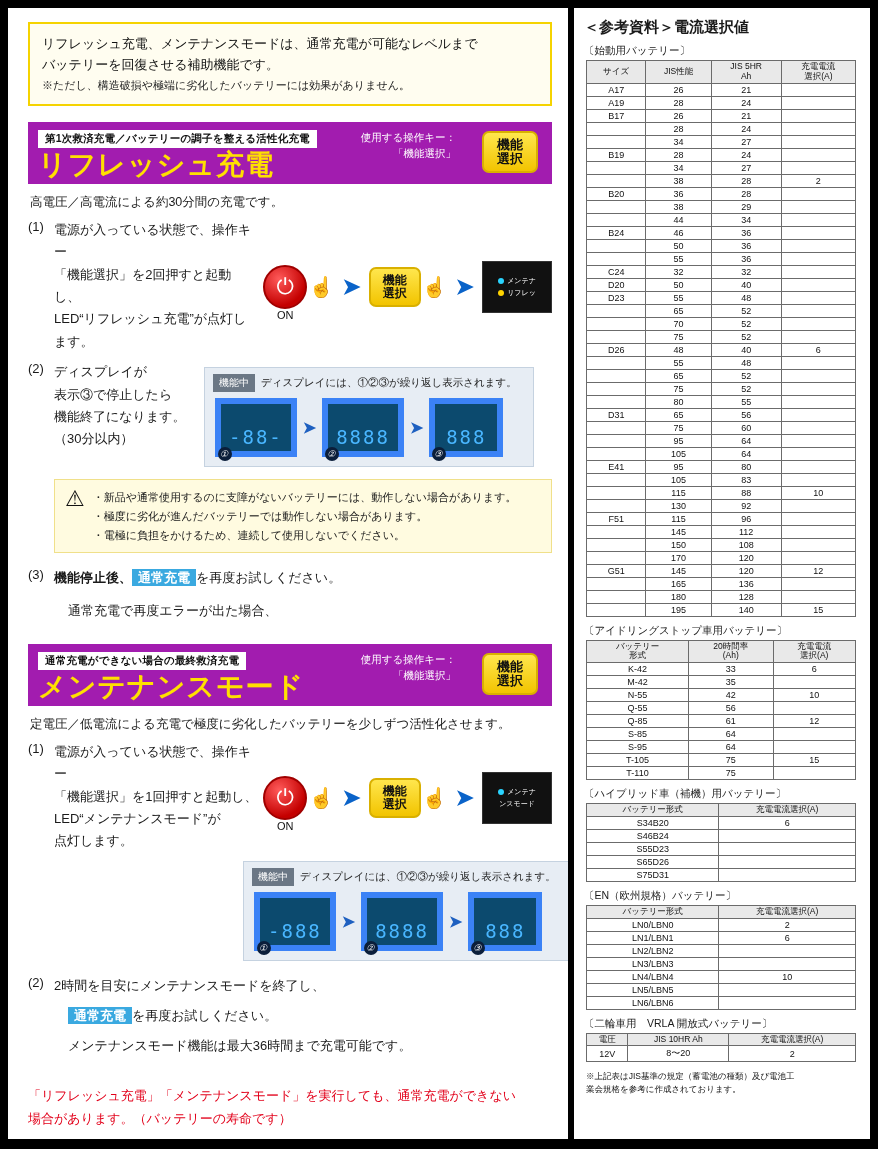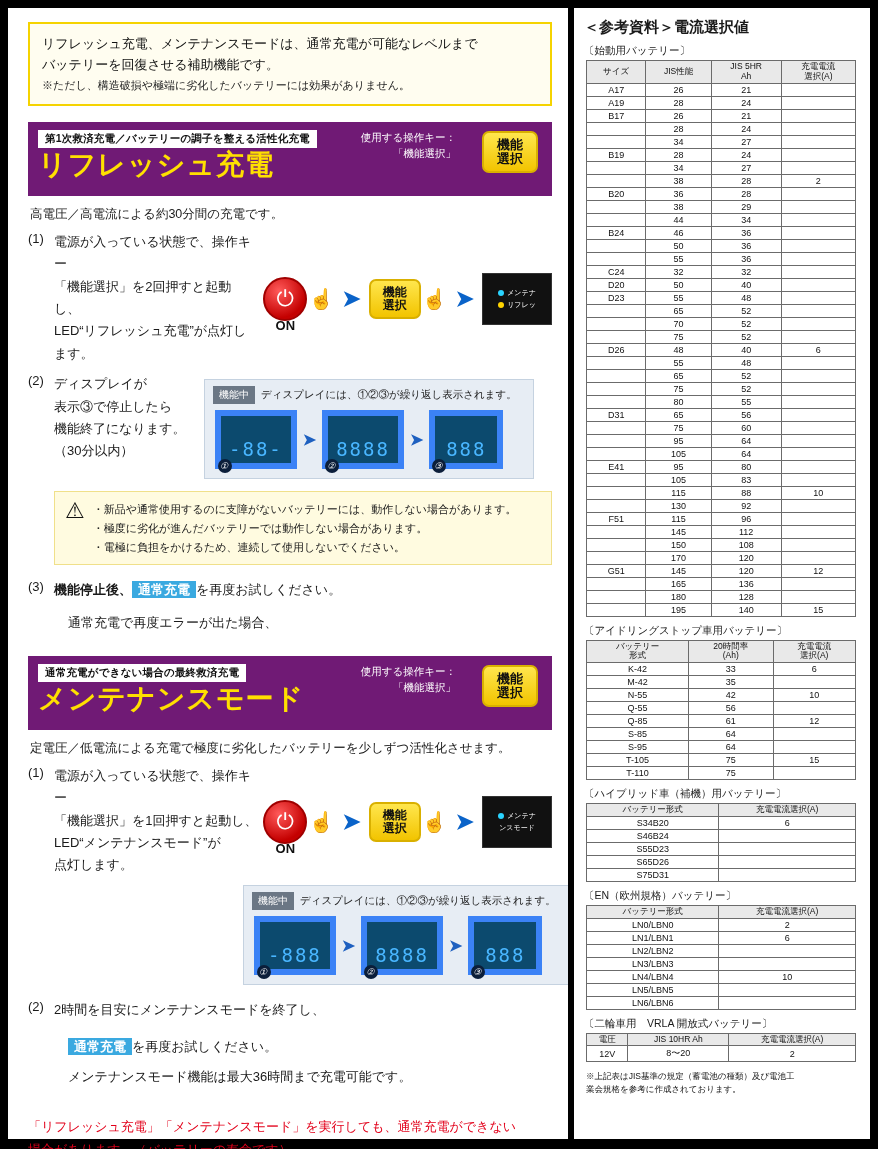--- a/index.html
+++ b/index.html
@@ -29,23 +29,23 @@
     padding: 9px 12px 10px 12px;
     font-size: 13px;
     line-height: 1.65;
     color: #111;
   }
   .intro-note { font-size: 11px; color:#222; }
 
   
   .sec { margin-top: 16px; }
   .sec-head {
-    background:#701a75; color:#fff; position:relative;
+    background:#a21caf; color:#fff; position:relative;
     padding: 6px 10px 10px 10px;
-    height: 74px;
+    height: 62px;
   }
   .sec-tag {
     display:inline-block; background:#fff; color:#111; font-size:10.5px;
     padding:2px 7px; font-weight:bold; letter-spacing:.2px;
   }
   .sec-title {
     font-size: 28px; font-weight:bold; letter-spacing:1px; margin-top:2px;
     color:#fff; line-height:1.05;
   }
   .sec-title.yellow { color:#ffe000; }
@@ -69,21 +69,21 @@
   .step-body { font-size: 13px; line-height: 1.72; }
 
   .flow-row { display:flex; align-items:center; gap:8px; margin-top:2px; }
   .pwr-btn {
     width:44px; height:44px; border-radius:50%;
     background: radial-gradient(circle at 35% 30%, #ff5a5a, #c40000 70%);
     border:2px solid #a00000; color:#fff;
     display:flex; align-items:center; justify-content:center; font-size:22px;
     position:relative;
   }
-  .pwr-label { position:absolute; bottom:-14px; left:50%; transform:translateX(-50%); font-size:13px; color:#111; font-weight:bold; }
+  .pwr-label { position:absolute; bottom:-14px; left:50%; transform:translateX(-50%); font-size:11px; color:#111; font-weight:normal; }
   .arrow-blue { color:#0a63c9; font-size:22px; font-weight:bold; line-height:1; }
   .fn-btn {
     width:52px; height:40px; border-radius:7px;
     background: linear-gradient(#ffe64d,#f2c400); border:2px solid #d9b000;
     display:flex; flex-direction:column; align-items:center; justify-content:center;
     font-size:12px; font-weight:bold; color:#111; line-height:1.1;
   }
   .hand { font-size:20px; color:#111; margin-left:-6px; }
   .led-panel {
     width:70px; height:52px; background:#111; border:1px solid #333;
@@ -296,21 +296,21 @@
           <span class="seg">8888<i class="seg-num">②</i></span>
           <span class="seg-arrow">➤</span>
           <span class="seg">888<i class="seg-num">③</i></span>
         </div>
       </div>
 
       <div class="step" style="margin-top:14px;">
         <div class="step-num">(2)</div>
         <div class="step-body">
           <div>2時間を目安にメンテナンスモードを終了し、</div>
-          <div style="margin-top:15px;margin-left:14px;">
+          <div style="margin-top:8px;margin-left:14px;">
             <span class="hl-blue">通常充電</span><span>を再度お試しください。</span>
           </div>
           <div style="margin-top:8px;margin-left:14px;">メンテナンスモード機能は最大36時間まで充電可能です。</div>
         </div>
       </div>
     </div>
 
     <div class="closing">
       <div>「リフレッシュ充電」「メンテナンスモード」を実行しても、通常充電ができない</div>
       <div>場合があります。（バッテリーの寿命です）</div>

